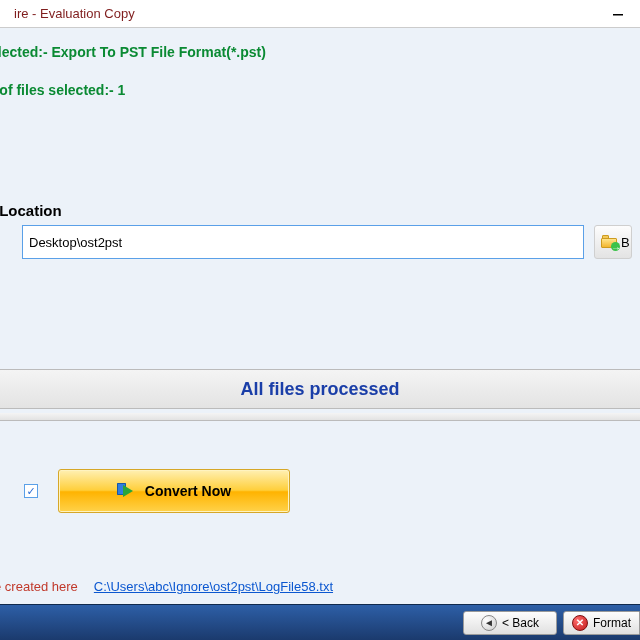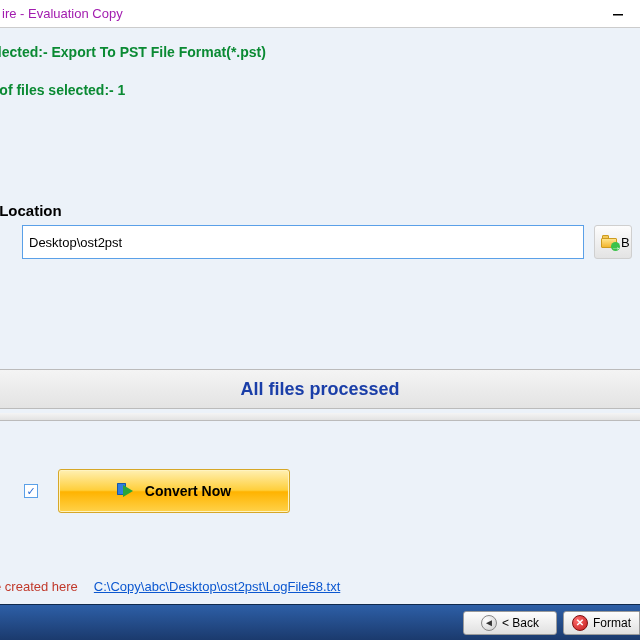--- a/index.html
+++ b/index.html
@@ -16,22 +16,22 @@
     background: #ecf2f9;
     position: relative;
   }
   
   .titlebar {
     height: 28px;
     background: #fff;
     border-bottom: 1px solid #ccc;
     display: flex;
     align-items: center;
-    padding-left: 2px;
-    color: #a21caf;
+    padding-left: 14px;
+    color: #7f1d1d;
     justify-content: flex-end;
   }
   .titlebar .spacer { flex: 1; }
   .titlebar .minbtn {
     width: 44px; height: 28px;
     display: flex; align-items: center; justify-content: center;
     font-size: 18px; color: #000;
   }
 
   .content {
@@ -286,21 +286,21 @@
         <span class="convert-icon">
           <span class="sq"></span>
             <span class="ar"></span>
         </span>
         <span>Convert Now</span>
       </div>
     </div>
 
     <div class="log-line">
       <span class="lbl">e created here</span>
-      <a class="lnk" href="#">C:\Copy\abc\Desktop\ost2pst\LogFile58.txt</a>
+      <a class="lnk" href="#">C:\Users\abc\Ignore\ost2pst\LogFile58.txt</a>
     </div>
 
   </div>
 
   <div class="bottombar">
     <div class="wiz-btn">
       <span class="ic-back">◄</span>
       <span>&lt; Back</span>
     </div>
     <div class="wiz-btn cut">

